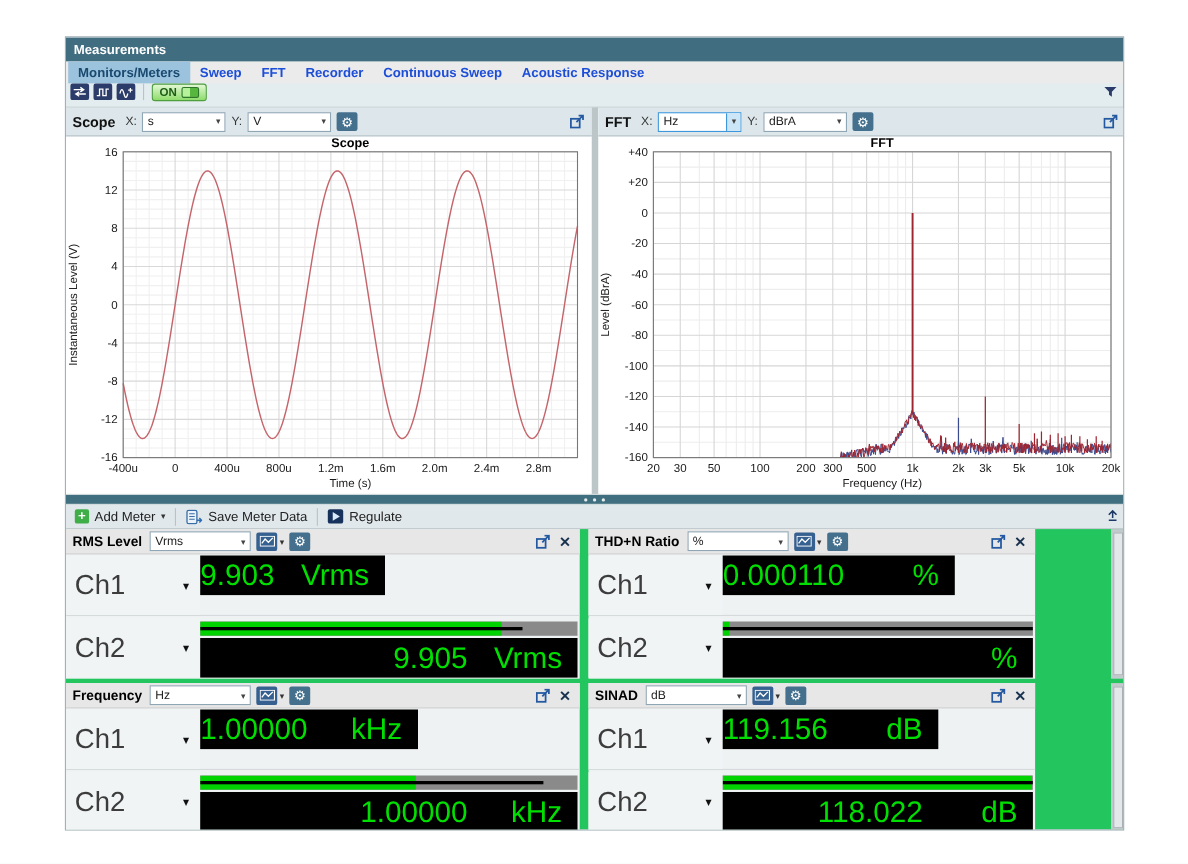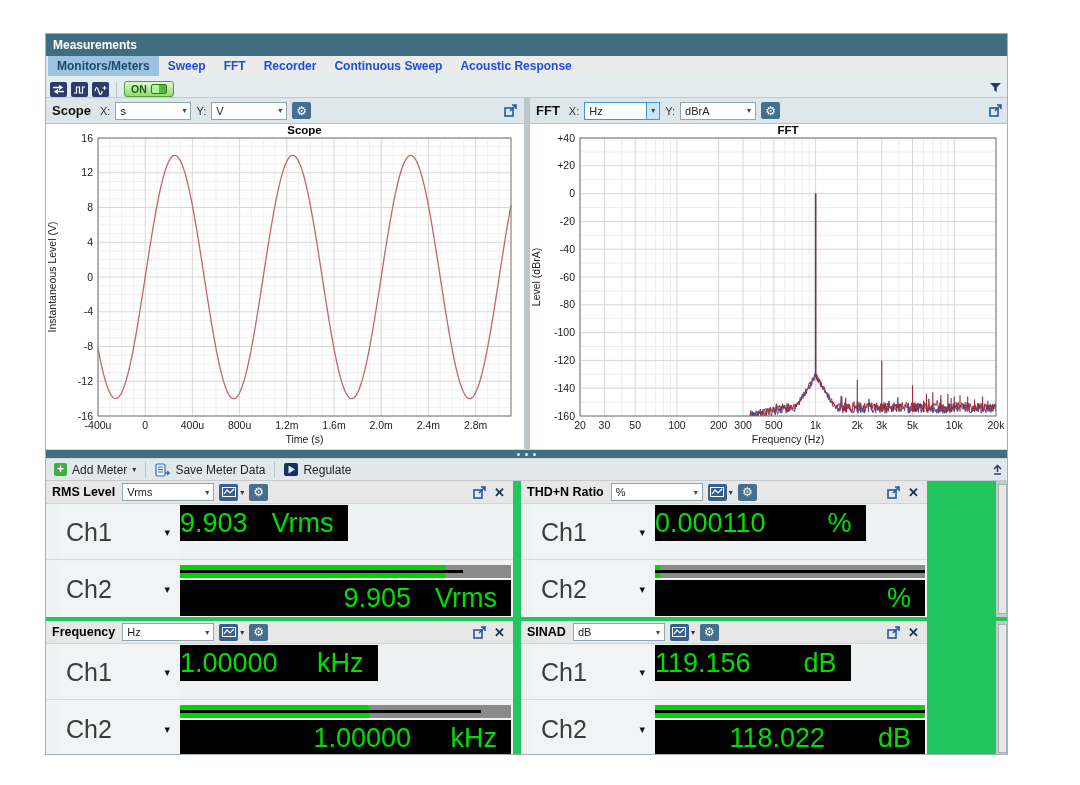--- a/index.html
+++ b/index.html
@@ -1,30 +1,30 @@
 <!DOCTYPE html>
 <html><head>
 <meta charset="utf-8">
 <style>
   html,body{margin:0;padding:0;background:#ffffff;}
   *{box-sizing:border-box;}
   .stage{position:relative;width:1080px;height:785px;background:#fff;overflow:hidden;
          font-family:"Liberation Sans",sans-serif;}
-  .app{position:absolute;left:45px;top:33px;width:963px;height:722px;
+  .app{position:absolute;left:59px;top:33px;width:963px;height:722px;
        border:1px solid #a4b0b6;background:#e6edef;overflow:hidden;}
 
   
   .titlebar{position:absolute;left:0;top:0;right:0;height:22px;background:#406e80;
             color:#fff;font-weight:bold;font-size:12px;line-height:22px;padding-left:7px;}
   .tabbar{position:absolute;left:0;top:22px;right:0;height:20px;background:#ebebeb;
           display:flex;align-items:stretch;padding-left:2px;}
   .tab{font-size:12px;font-weight:bold;color:#1d4ed8;line-height:20px;padding:0 9px;cursor:default;}
   .tab.sel{background:#9cc3dd;color:#1b4a70;}
   .toolbar{position:absolute;left:0;top:42px;right:0;height:22px;background:#e3ecef;
-           border-bottom:1px solid #c0cacd;display:flex;align-items:flex-end;gap:4px;padding:0 4px;}
+           border-bottom:1px solid #c0cacd;display:flex;align-items:flex-start;gap:4px;padding:0 4px;}
   .tb-ico{width:17px;height:15px;background:#2b3c6b;border-radius:2px;display:flex;
           align-items:center;justify-content:center;}
   .tb-sep{width:1px;height:15px;background:#b9c3c7;margin:0 3px;}
   .on-btn{display:flex;align-items:center;gap:4px;border:1px solid #4f9e3f;border-radius:3px;
           background:linear-gradient(#e2f8d4,#8edc6b);padding:1px 6px;font-size:10.5px;
           font-weight:bold;color:#1e5c17;}
   .on-pill{width:16px;height:10px;border:1px solid #2e772a;border-radius:2px;
            background:linear-gradient(90deg,#b6f29a 50%,#57b63e 50%);}
   .tb-right{margin-left:auto;margin-right:1px;}
 
@@ -75,21 +75,21 @@
   .mhead{height:23px;background:#e7e7e7;border-bottom:1px solid #d2d2d2;display:flex;
          align-items:center;gap:5px;padding:0 6px;}
   .mtitle{font-size:12.5px;font-weight:bold;color:#000;margin-right:2px;}
   .mcombo{width:92px;}
   .stylebtn{background:#35608f;}
   .tinycaret{font-size:8px;color:#333;margin-left:-3px;}
   .mbody{padding-top:1px;}
   .chrow{display:flex;height:54px;}
   .chrow.flip .chright{flex-direction:column-reverse;}
   .rowgap{height:3px;border-top:1px solid #d6dadb;}
-  .chlabel{width:122px;background:#f0f4f5;display:flex;align-items:center;padding-left:8px;margin-left:12px;}
+  .chlabel{width:122px;background:#f0f4f5;display:flex;align-items:center;padding-left:8px;}
   .chname{font-size:25px;color:#3c3c3c;}
   .chcaret{margin-left:auto;padding-right:10px;font-size:11px;color:#111;}
   .chright{flex:1;display:flex;flex-direction:row;margin-right:2px;}
   .mdisplay{height:36px;background:#000;display:flex;align-items:center;justify-content:flex-end;
             padding-right:14px;}
   .mval{color:#00e000;font-size:27px;}
   .munit{color:#00e000;font-size:27px;width:86px;text-align:right;}
   .mbar{height:13px;margin-top:2px;position:relative;background:#8a8a8a;overflow:hidden;}
   .chrow.flip .mbar{margin-top:0;margin-bottom:2px;}
   .mbar-fill{position:absolute;left:0;top:0;bottom:0;background:#00d300;}

